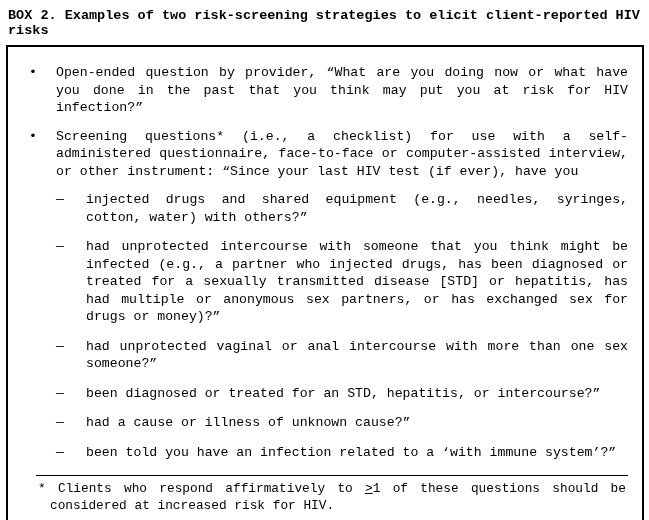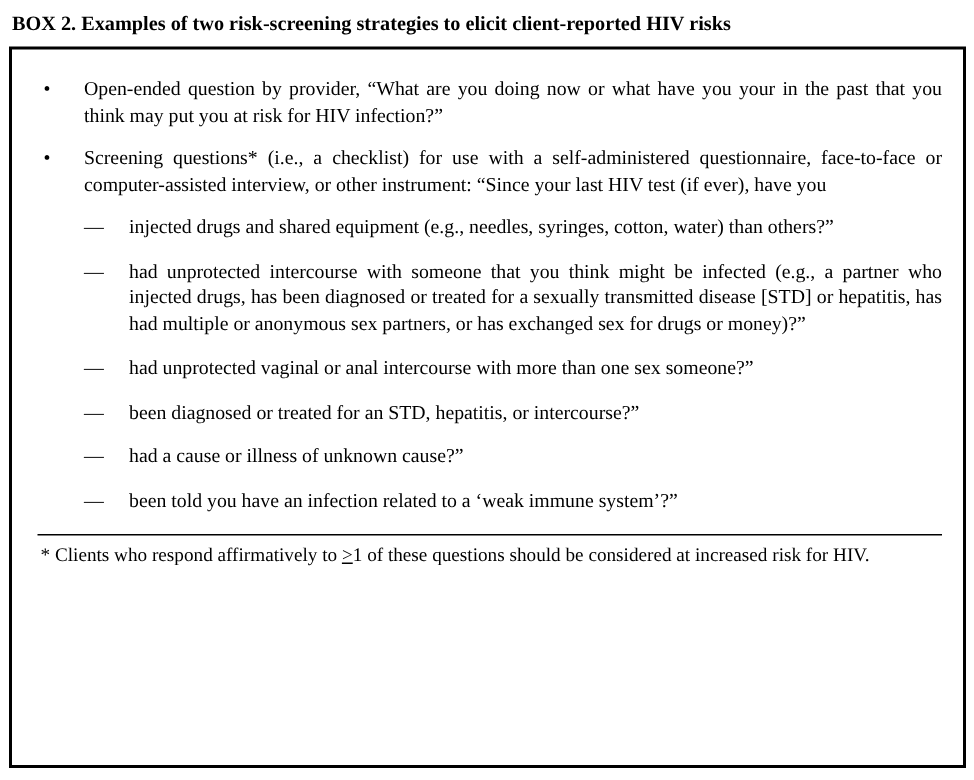--- a/index.html
+++ b/index.html
@@ -6,21 +6,21 @@
     margin: 0;
     padding: 0;
     background: #ffffff;
   }
   .page {
     width: 649px;
     height: 520px;
     box-sizing: border-box;
     background: #ffffff;
     padding: 6px 5px 5px 6px;
-    font-family: Liberation Serif, serif;
+    font-family: Liberation Mono, monospace;
     color: #000000;
     overflow: hidden;
   }
   .box-title {
     font-size: 13.5px;
     font-weight: bold;
     margin: 2px 0 7px 2px;
     letter-spacing: 0px;
   }
   .risk-box {
@@ -49,21 +49,21 @@
     width: 30px;
     flex-shrink: 0;
   }
   .item p, .subitem p {
     margin: 0;
     text-align: justify;
     flex: 1;
   }
   .footnote-section {
     border-top: 1.5px solid #000000;
-    margin: 14px 0 0 4px;
+    margin: 14px 0 0 15px;
     padding: 5px 2px 0 2px;
   }
   .footnote {
     margin: 0;
     font-size: 12.8px;
     line-height: 16.5px;
     text-align: justify;
     padding-left: 12px;
     text-indent: -12px;
   }
@@ -75,31 +75,31 @@
 <body>
 
 <div class="page">
 
   <div class="box-title">BOX 2. Examples of two risk-screening strategies to elicit client-reported HIV risks</div>
 
   <div class="risk-box">
 
     <div class="item">
       <span class="marker">•</span>
-      <p>Open-ended question by provider,  “What are you doing now or what have you your in the past that you think may put you at risk for HIV infection?”</p>
+      <p>Open-ended question by provider,  “What are you doing now or what have you done in the past that you think may put you at risk for HIV infection?”</p>
     </div>
 
     <div class="item">
       <span class="marker">•</span>
       <p>Screening questions* (i.e., a checklist) for use with a self-administered questionnaire, face-to-face or computer-assisted interview, or other instrument: “Since your last HIV test (if ever), have you</p>
     </div>
 
     <div class="subitem">
       <span class="marker">—</span>
-      <p>injected drugs and shared equipment (e.g., needles, syringes, cotton, water) than others?”</p>
+      <p>injected drugs and shared equipment (e.g., needles, syringes, cotton, water) with others?”</p>
     </div>
 
     <div class="subitem">
       <span class="marker">—</span>
       <p>had unprotected intercourse with someone that you think might be infected (e.g., a partner who injected drugs, has been diagnosed or treated for a sexually transmitted disease [STD] or hepatitis, has had multiple or anonymous sex partners, or has exchanged sex for drugs or money)?”</p>
     </div>
 
     <div class="subitem">
       <span class="marker">—</span>
       <p>had unprotected vaginal or anal intercourse with more than one sex someone?”</p>
@@ -110,21 +110,21 @@
       <p>been diagnosed or treated for an STD, hepatitis, or intercourse?”</p>
     </div>
 
     <div class="subitem">
       <span class="marker">—</span>
       <p>had a cause or illness of unknown cause?”</p>
     </div>
 
     <div class="subitem">
       <span class="marker">—</span>
-      <p>been told you have an infection related to a ‘weak immune system’?”</p>
+      <p>been told you have an infection related to a ‘with immune system’?”</p>
     </div>
 
     <div class="footnote-section">
       <p class="footnote"><span>*</span><span> Clients who respond affirmatively to </span><span class="gte">&gt;</span><span>1 of these questions should be considered at increased risk for HIV.</span></p>
     </div>
 
   </div>
 
 </div>
 

